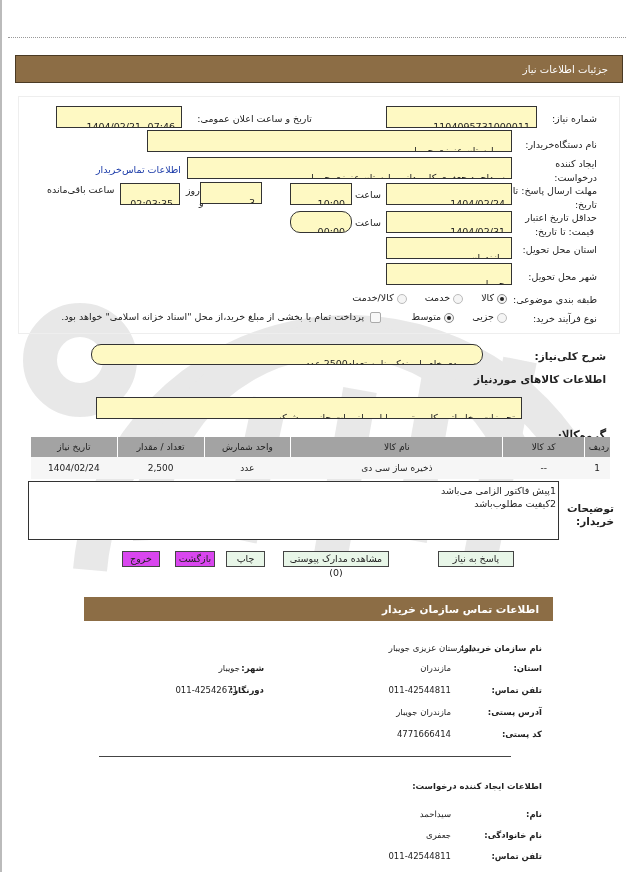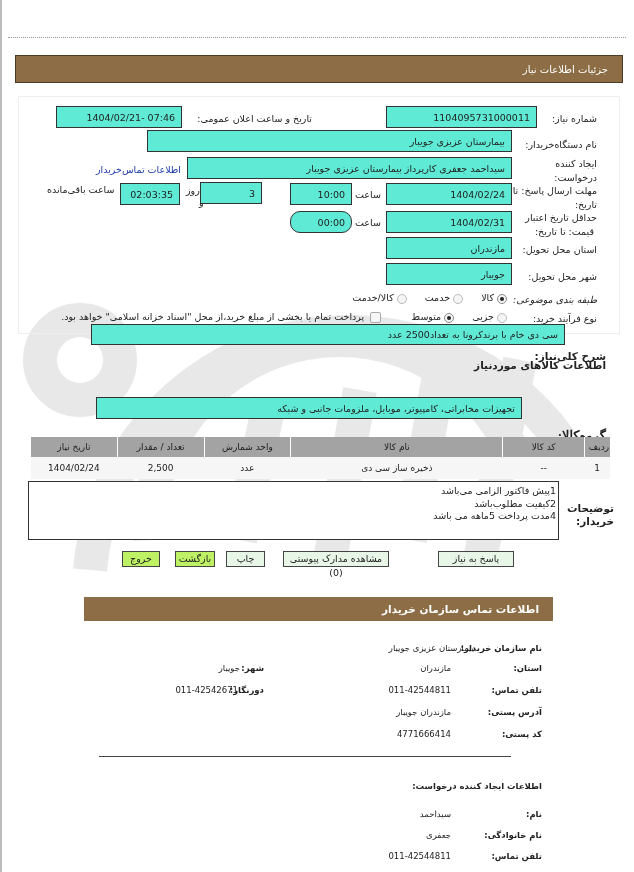--- a/index.html
+++ b/index.html
@@ -10,22 +10,22 @@
   .left-border { position:absolute; left:0; top:0; width:2px; height:872px; background:#bbb; }
   .dotted { position:absolute; left:8px; right:8px; top:37px; border-top:1px dotted #999; }
   .watermark { position:absolute; left:0; top:240px; width:634px; height:560px; pointer-events:none; }
   .header-bar {
     position:absolute; left:15px; top:55px; width:608px; height:28px;
     background:#8c6d45; border:1px solid #4a3a24; color:#fff;
     direction:rtl; font-size:10px; line-height:28px; padding-right:14px; box-sizing:border-box;
   }
   .panel { position:absolute; left:18px; top:96px; width:600px; height:236px; border:1px solid #eee; }
   .box {
-    position:absolute; border:1px solid #333; background:#5eead4; height:22px; line-height:22px;
-    direction:rtl; font-size:9.5px; padding:0 6px; box-sizing:border-box; white-space:nowrap; overflow:hidden;
+    position:absolute; border:1px solid #333; background:#fef9c3; height:22px; line-height:22px;
+    direction:rtl; font-size:9.5px; padding:9px 6px; box-sizing:border-box; white-space:nowrap; overflow:hidden;
   }
   .box.ltr { direction:ltr; text-align:right; }
   .lbl { position:absolute; direction:rtl; font-size:9.5px; white-space:nowrap; color:#222; }
   .link { color:#1a3aa8; }
   .radio {
     display:inline-block; width:8px; height:8px; border-radius:50%; border:1px solid #888;
     background:#f5f5f5; vertical-align:middle; margin:0 3px; position:relative;
   }
   .radio.on::after { content:""; position:absolute; left:2px; top:2px; width:4px; height:4px; border-radius:50%; background:#222; }
   .radio.off { border-color:#bbb; }
@@ -36,21 +36,21 @@
   table.items td { background:#f6f6f6; height:20px; text-align:center; }
   .desc-box {
     position:absolute; left:28px; top:481px; width:531px; height:59px; border:1px solid #333; background:#fff;
     direction:rtl; font-size:9.5px; line-height:12.5px; padding:3px 2px; box-sizing:border-box;
   }
   .btn {
     position:absolute; height:16px; line-height:14px; border:1px solid #444; text-align:center; font-size:9.5px; box-sizing:border-box;
     direction:rtl;
   }
   .btn.green { background:#e8f6e8; }
-  .btn.red { background:#bef264; }
+  .btn.red { background:#d946ef; }
   .contact-bar {
     position:absolute; left:84px; top:597px; width:469px; height:24px; background:#8c6d45; color:#fff;
     direction:rtl; font-weight:bold; font-size:10.5px; line-height:24px; padding-right:14px; box-sizing:border-box;
   }
   .c-lbl { position:absolute; direction:rtl; font-size:8.5px; font-weight:bold; white-space:nowrap; }
   .c-val { position:absolute; direction:rtl; font-size:8.5px; white-space:nowrap; }
   .hr { position:absolute; left:99px; top:756px; width:412px; border-top:1px solid #444; }
 </style>
 </head>
 <body>
@@ -104,43 +104,43 @@
 <span class="lbl" style="right:40px;top:226px;">قیمت: تا تاریخ:</span>
 <div class="box ltr" style="left:386px;top:211px;width:126px;">1404/02/31</div>
 <span class="lbl" style="left:355px;top:217px;">ساعت</span>
 <div class="box ltr" style="left:290px;top:211px;width:62px;border-radius:10px;">00:00</div>
 
 <span class="lbl" style="right:37px;top:244px;">استان محل تحویل:</span>
 <div class="box" style="left:386px;top:237px;width:126px;">مازندران</div>
 <span class="lbl" style="right:37px;top:271px;">شهر محل تحویل:</span>
 <div class="box" style="left:386px;top:263px;width:126px;">جویبار</div>
 
-<span class="lbl" style="right:37px;top:294px;font-style:italic;">طبقه بندی موضوعی:</span>
+<span class="lbl" style="right:37px;top:294px;">طبقه بندی موضوعی:</span>
 <div class="lbl" style="right:124px;top:292px;">
   <span><span class="radio on"></span><span>کالا</span></span>
   &nbsp;&nbsp;&nbsp;
   <span><span class="radio off"></span><span>خدمت</span></span>
   &nbsp;&nbsp;&nbsp;
   <span><span class="radio off"></span><span>کالا/خدمت</span></span>
 </div>
 
 <span class="lbl" style="right:37px;top:313px;">نوع فرآیند خرید:</span>
 <div class="lbl" style="right:124px;top:311px;">
   <span><span class="radio off"></span><span>جزیی</span></span>
   &nbsp;&nbsp;&nbsp;
   <span><span class="radio on"></span><span>متوسط</span></span>
   &nbsp;&nbsp;&nbsp;&nbsp;&nbsp;&nbsp;&nbsp;
   <span class="chk"></span>
   <span>پرداخت تمام یا بخشی از مبلغ خرید،از محل "اسناد خزانه اسلامی" خواهد بود.</span>
 </div>
 
 <span class="lbl bold" style="right:28px;top:350px;font-size:10.5px;">شرح کلی‌نیاز:</span>
-<div class="box" style="left:91px;top:324px;width:474px;height:21px;line-height:20px;">سی دی خام با برندکرونا به تعداد2500 عدد</div>
-
-<span class="lbl bold" style="right:28px;top:359px;font-size:10.5px;">اطلاعات کالاهای موردنیاز</span>
+<div class="box" style="left:91px;top:344px;width:392px;height:21px;line-height:20px;border-radius:10px;">سی دی خام با برندکرونا به تعداد2500 عدد</div>
+
+<span class="lbl bold" style="right:28px;top:373px;font-size:10.5px;">اطلاعات کالاهای موردنیاز</span>
 
 <span class="lbl bold" style="right:28px;top:428px;font-size:13px;font-family:Liberation Serif, serif;">گروه‌کالا:</span>
 <div class="box" style="left:96px;top:397px;width:426px;height:22px;">تجهیزات مخابراتی، کامپیوتر، موبایل، ملزومات جانبی و شبکه</div>
 
 <table class="items">
   <thead>
     <tr>
       <th style="width:22px;text-align:right;">ردیف</th>
       <th style="width:75px;">کد کالا</th>
       <th style="width:200px;">نام کالا</th>
@@ -159,21 +159,20 @@
       <td>1404/02/24</td>
     </tr>
   </tbody>
 </table>
 
 <span class="lbl bold" style="right:20px;top:502px;font-size:10.5px;">توضیحات</span>
 <span class="lbl bold" style="right:20px;top:515px;font-size:10.5px;">خریدار:</span>
 <div class="desc-box">
   <div>1پیش فاکتور الزامی می‌باشد</div>
   <div>2کیفیت مطلوب‌باشد</div>
-  <div>4مدت پرداخت 5ماهه می باشد</div>
 </div>
 
 <div class="btn green" style="left:438px;top:551px;width:76px;">پاسخ به نیاز</div>
 <div class="btn green" style="left:283px;top:551px;width:106px;">مشاهده مدارک پیوستی (0)</div>
 <div class="btn green" style="left:226px;top:551px;width:39px;">چاپ</div>
 <div class="btn red" style="left:175px;top:551px;width:40px;">بازگشت</div>
 <div class="btn red" style="left:122px;top:551px;width:38px;">خروج</div>
 
 <div class="contact-bar">
   <span>اطلاعات تماس سازمان خریدار</span>

